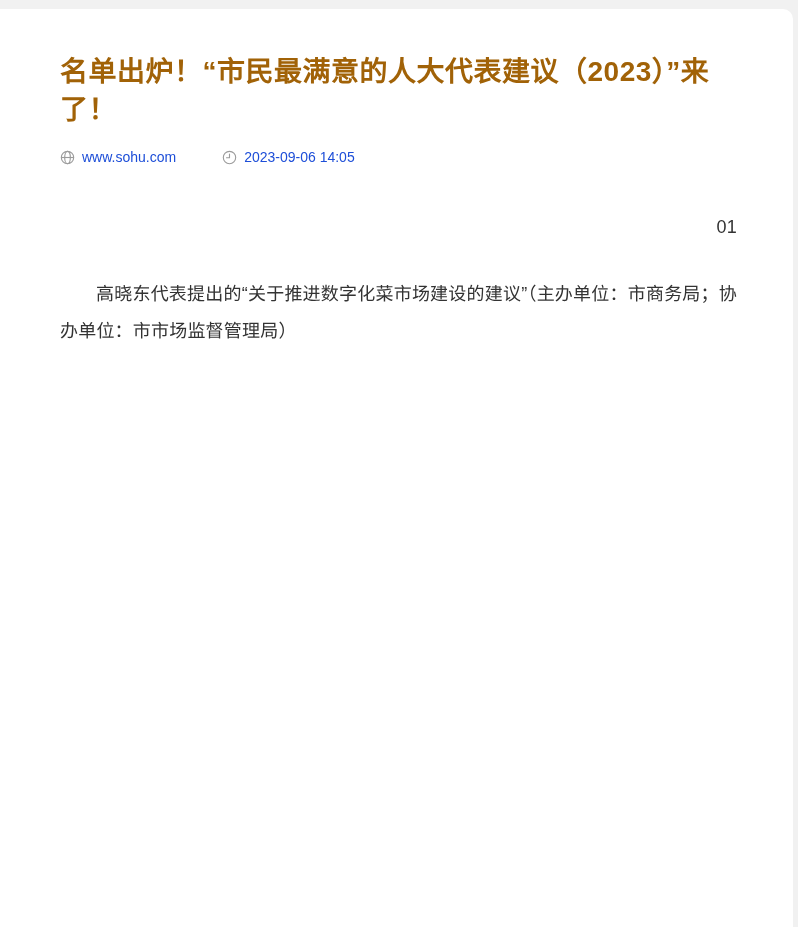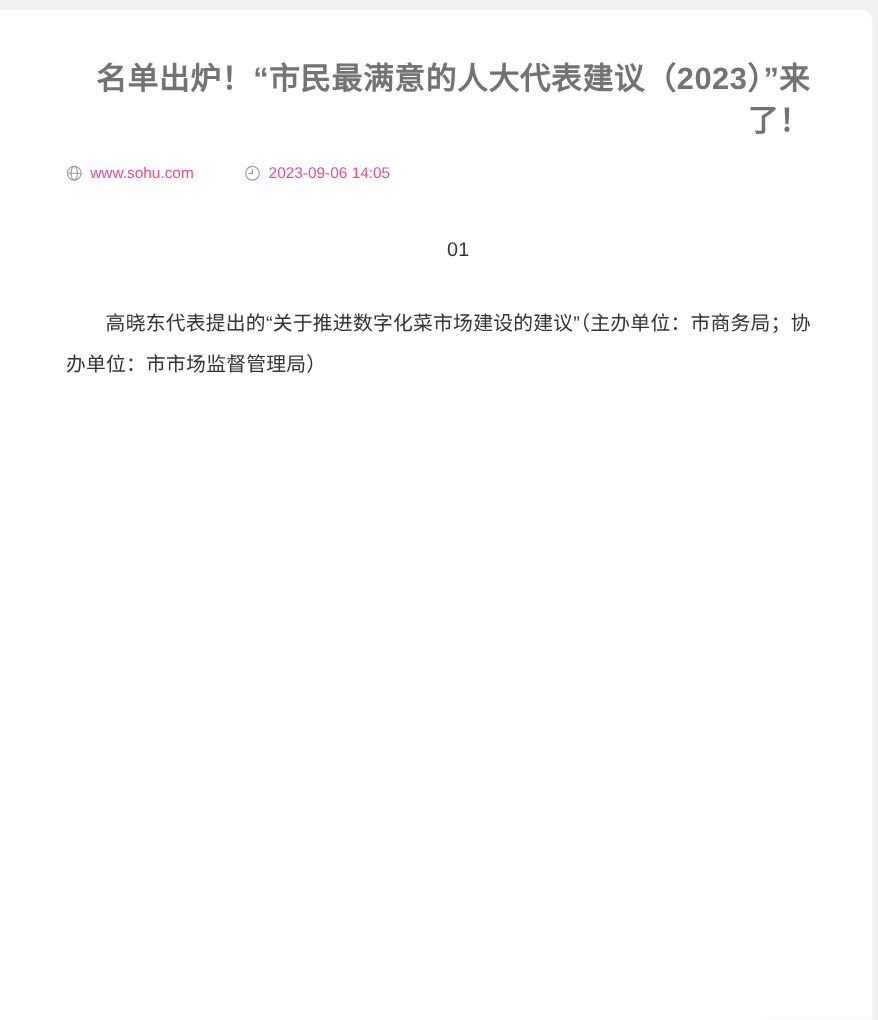--- a/index.html
+++ b/index.html
@@ -21,29 +21,28 @@
     min-height: 918px;
     background: #ffffff;
     border-top-right-radius: 10px;
     padding: 44px 56px 60px 60px;
   }
   .article-title {
     margin: 0 0 20px 0;
     font-size: 28px;
     line-height: 38px;
     font-weight: 700;
-    color: #737373;
+    color: #a16207;
     letter-spacing: 0.5px;
-    text-align: right;
   }
   .meta-row {
     display: flex;
     align-items: flex-end;
     margin: 4px 0 44px 0;
-    color: #ec4899;
+    color: #1d4ed8;
     font-size: 14px;
     line-height: 16px;
   }
   .meta-item {
     display: flex;
     align-items: center;
     margin-right: 46px;
   }
   .meta-item .icon {
     display: inline-flex;
@@ -53,21 +52,21 @@
   .article-body p {
     margin: 0 0 30px 0;
     font-size: 18px;
     line-height: 37px;
     color: #333333;
     text-indent: 2em;
     letter-spacing: 0.2px;
     text-align: justify;
   }
   .article-body p.section-number {
-    text-align: center;
+    text-align: right;
     margin-top: 28px;
   }
 </style>
 </head>
 <body>
 
 <div class="page-bg">
   <div class="article-card">
 
     <h1 class="article-title">名单出炉！“市民最满意的人大代表建议（2023）”来了！</h1>

